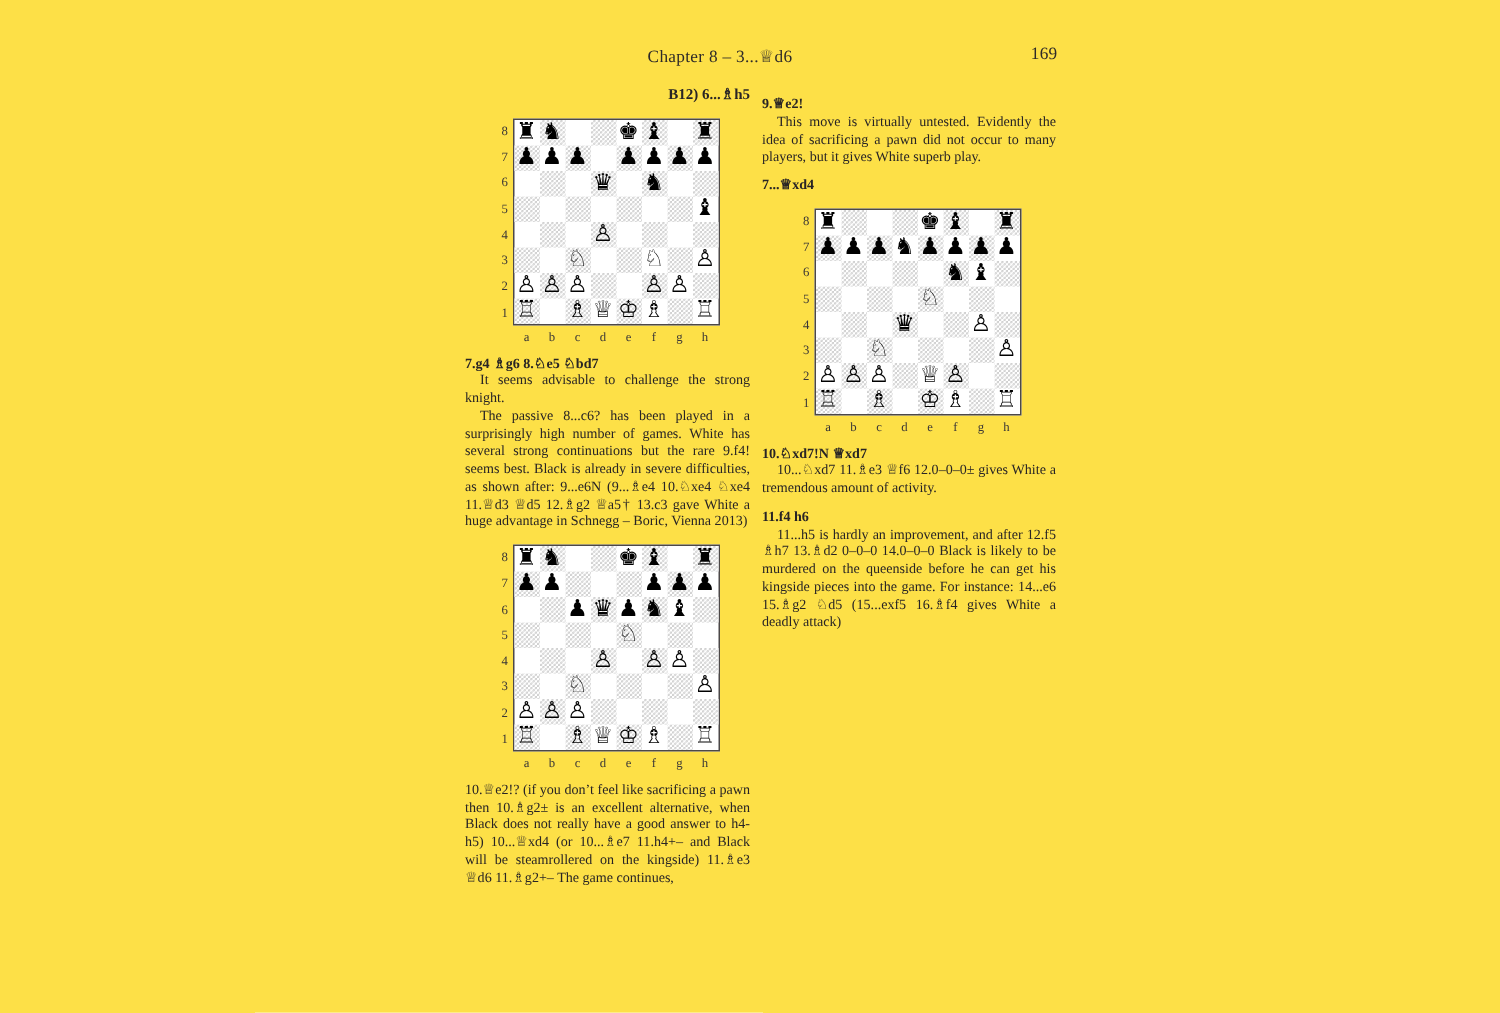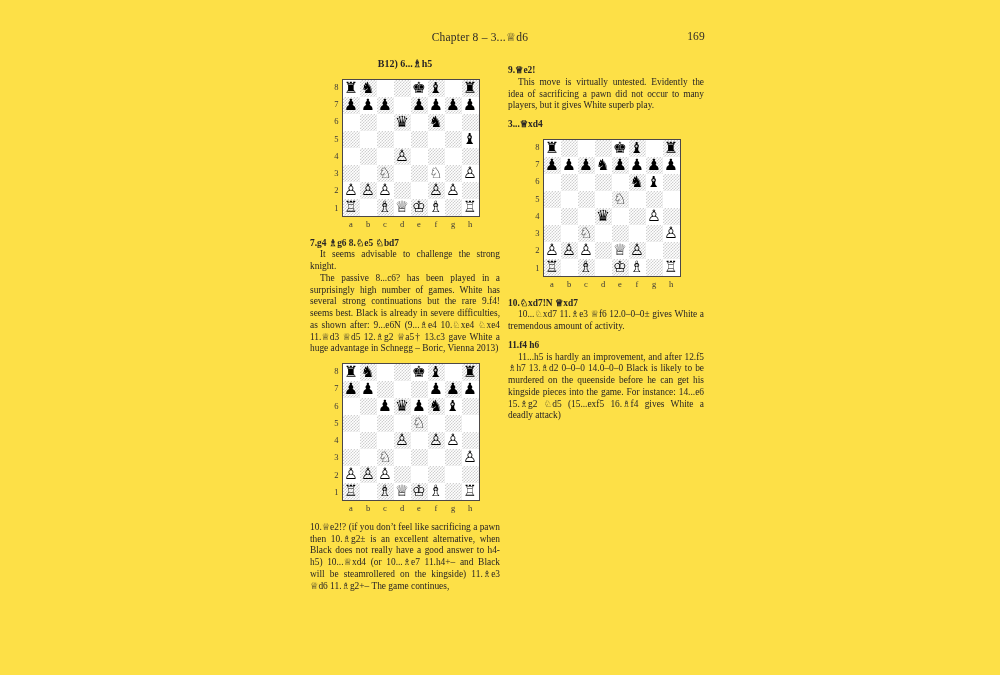--- a/index.html
+++ b/index.html
@@ -60,21 +60,21 @@
     margin: 0;
     text-indent: 10px;
   }
   p.noindent { text-indent: 0; }
   p.move-head {
     text-indent: 0;
     font-weight: bold;
     margin-top: 7px;
   }
   .section-head {
-    text-align: center;
+    text-align: right;
     font-weight: bold;
     font-size: 10px;
     margin: 0 0 9px 0;
     text-indent: 0;
   }
 
   
   .board-wrap {
     margin: 8px 0 7px 0;
     display: flex;
@@ -461,21 +461,21 @@
       </div>
     <div>
         <p class="noindent">10.♕e2!? (if you don’t feel like sacrificing a pawn then 10.♗g2± is an excellent alternative, when Black does not really have a good answer to h4-h5) 10...♕xd4 (or 10...♗e7 11.h4+– and Black will be steamrollered on the kingside) 11.♗e3 ♕d6 11.♗g2+– The game continues,</p>
       </div>
   </div>
 
   <div class="col col-right">
     <div>
         <p class="move-head">9.♕e2!</p>
         <p>This move is virtually untested. Evidently the idea of sacrificing a pawn did not occur to many players, but it gives White superb play.</p>
-        <p class="move-head">3...♕xd4</p>
+        <p class="move-head">7...♕xd4</p>
       </div>
     <div>
         <div class="board-wrap">
           <div class="board-inner">
             <div class="rank-labels">
               <span>8</span>
               <span>7</span>
               <span>6</span>
               <span>5</span>
               <span>4</span>

